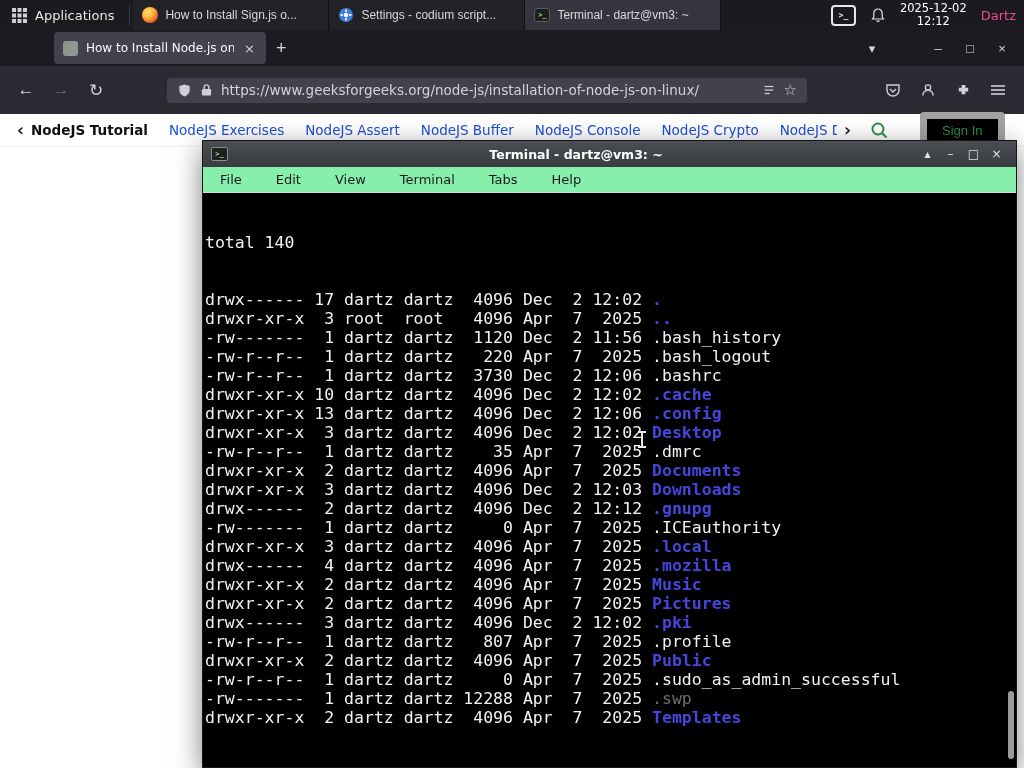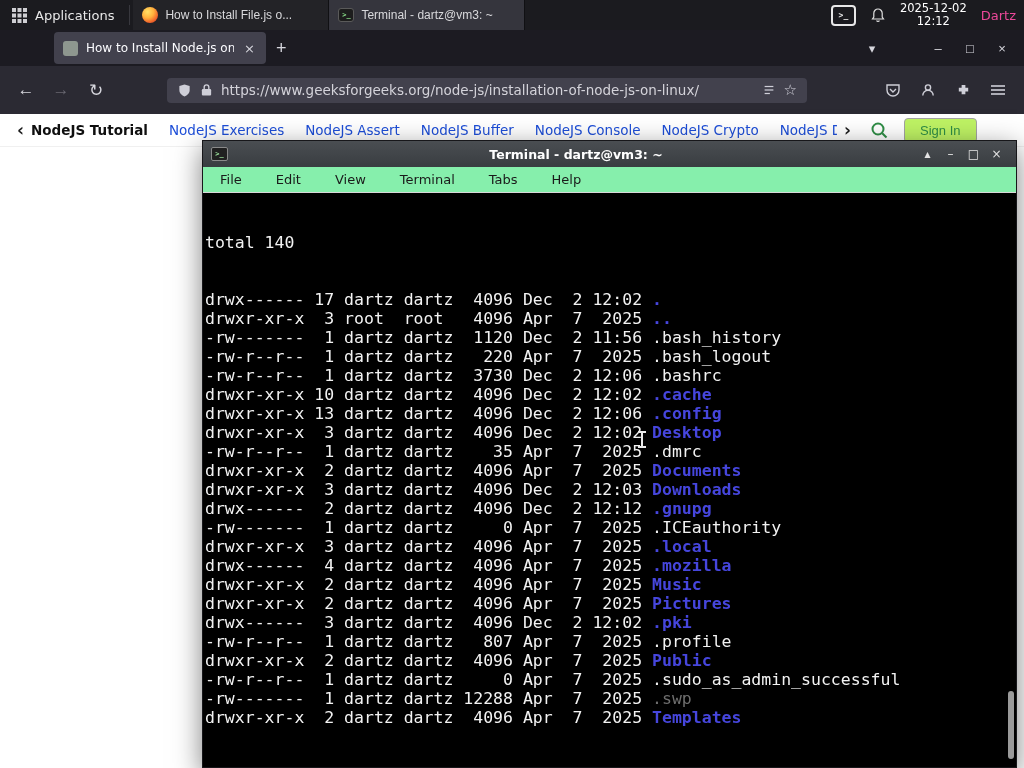--- a/index.html
+++ b/index.html
@@ -43,21 +43,21 @@
   .tbicon { width:32px; height:32px; }
   .tbicon.first { margin-left:auto; }
   .star { color:#cfcfd8; font-size:15px; line-height:1; }
 
   .site-header { position:relative; height:33px; background:#fff; border-bottom:1px solid #f0f0f0; display:flex; align-items:center; padding:0 10px; }
   .nav-chevron { font-size:17px; font-weight:bold; color:#1a1a1a; padding:0 7px; line-height:1; }
   .site-nav { width:806px; display:flex; gap:21px; overflow:hidden; white-space:nowrap; }
   .site-nav a { font-size:13.5px; color:#1d4ed8; text-decoration:none; }
   .site-nav a.first { color:#0f0f0f; font-weight:bold; }
   .gfg-search { padding:0 12px; display:flex; align-items:center; }
-  .signin { border:1px solid #a3a3a3; color:#2f8d46; background:#bef264; border-radius:4px; font-size:13px; padding:4px 15px; margin:0 6px 0 4px; }
+  .signin { border:7px solid #a3a3a3; color:#2f8d46; background:#000000; border-radius:4px; font-size:13px; padding:4px 15px; margin:0 6px 0 20px; }
   .page { height:621px; background:#fff; }
 
   
   .terminal { position:absolute; left:202px; top:140px; width:815px; height:628px; display:flex; flex-direction:column; z-index:30; border:1px solid #17171a; box-shadow:0 8px 26px rgba(0,0,0,.5); }
   .term-titlebar { height:26px; background:linear-gradient(#4a4e52,#393d41); display:flex; align-items:center; padding:0 8px; }
   .term-icon { width:17px; height:14px; background:#202020; border:1px solid #8a8a8a; border-radius:2px; color:#9fe89f; font:bold 7px "DejaVu Sans Mono",monospace; display:flex; align-items:center; justify-content:center; margin-right:8px; }
   .term-title { flex:1; text-align:center; color:#fff; font-weight:bold; font-size:12.5px; }
   .twc { width:23px; text-align:center; color:#e4e4e4; font-size:12px; cursor:default; }
   .term-menubar { height:26px; background:#86efac; border-bottom:1px solid #d9d9d9; display:flex; align-items:center; padding-left:7px; gap:14px; }
   .tmenu { font-size:13px; color:#1a1a1a; padding:3px 10px; }
@@ -93,21 +93,34 @@
             <rect x="5.5" y="11" width="4" height="4"></rect>
             <rect x="11" y="11" width="4" height="4"></rect>
       </g>
         </svg>
       <span>Applications</span>
     </div>
     <div class="panel-sep"></div>
 
     <button class="task-item">
       <span class="ficon"></span>
-      <span class="task-label">How to Install File.js o...</span>
+      <span class="task-label">How to Install Sign.js o...</span>
+    </button>
+    <button class="task-item">
+      <svg width="16" height="16" viewBox="0 0 16 16">
+        <circle cx="8" cy="8" r="7" fill="#3d7fd9"></circle>
+          <circle cx="8" cy="8" r="2.2" fill="#fff"></circle>
+        <g stroke="#fff" stroke-width="1.6">
+            <line x1="8" y1="2.5" x2="8" y2="5"></line>
+            <line x1="8" y1="11" x2="8" y2="13.5"></line>
+            <line x1="2.5" y1="8" x2="5" y2="8"></line>
+            <line x1="11" y1="8" x2="13.5" y2="8"></line>
+          </g>
+      </svg>
+      <span class="task-label">Settings - codium script...</span>
     </button>
     <button class="task-item active">
       <span class="termicon">&gt;_</span>
       <span class="task-label">Terminal - dartz@vm3: ~</span>
     </button>
 
     <div class="panel-right">
       <span class="tray-term">&gt;_</span>
       <span style="display:flex;">
         <svg width="16" height="16" viewBox="0 0 16 16" fill="none" stroke="#e0e0e0" stroke-width="1.2">

